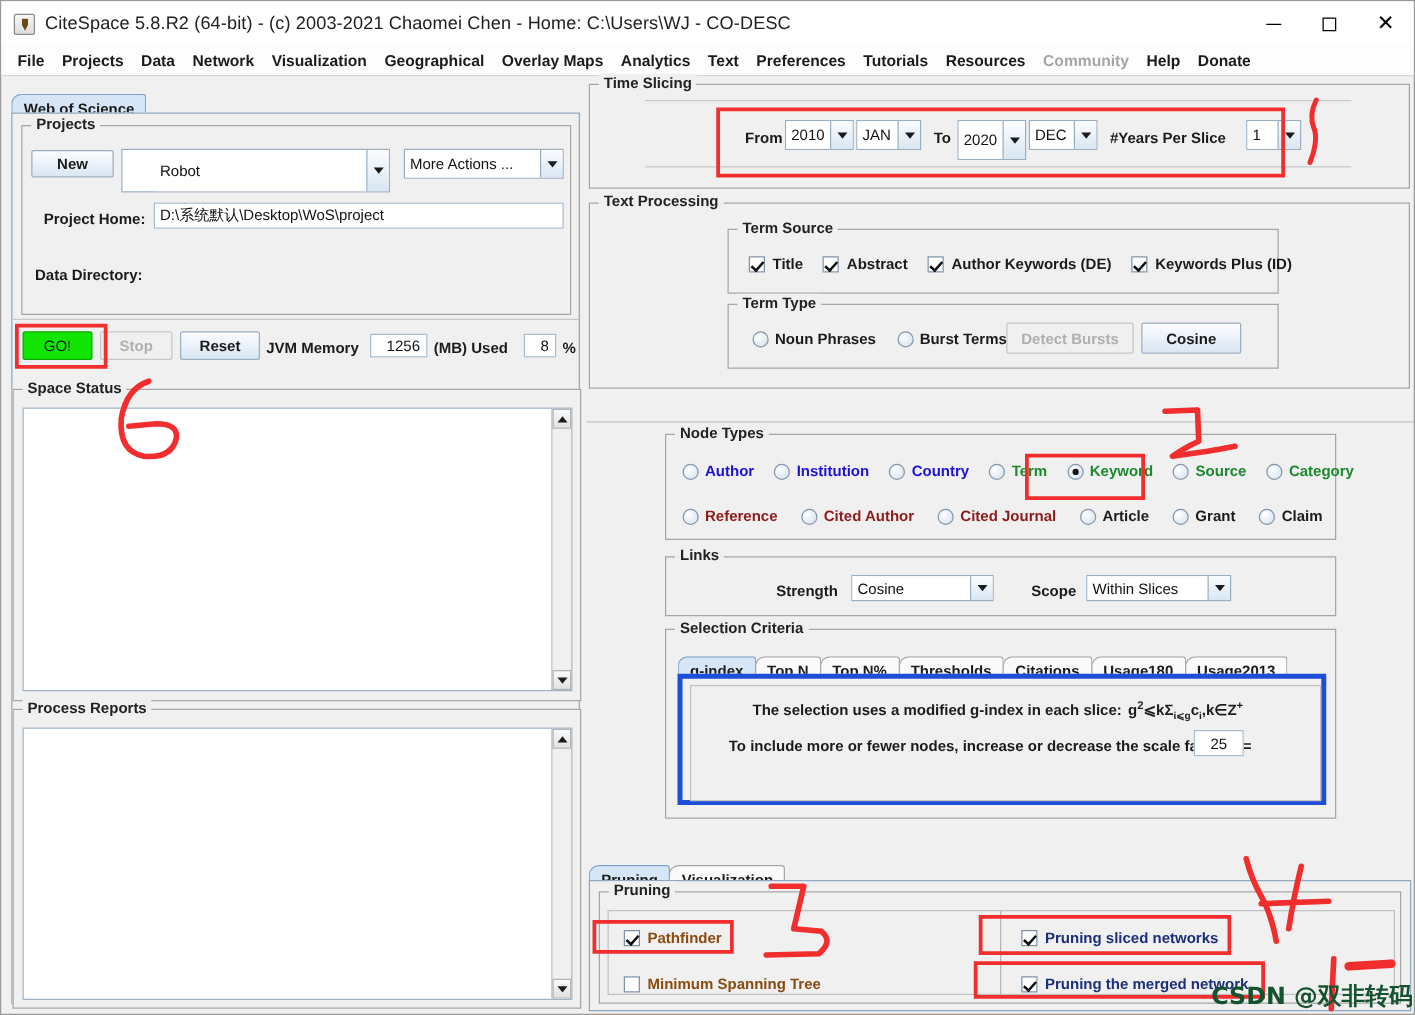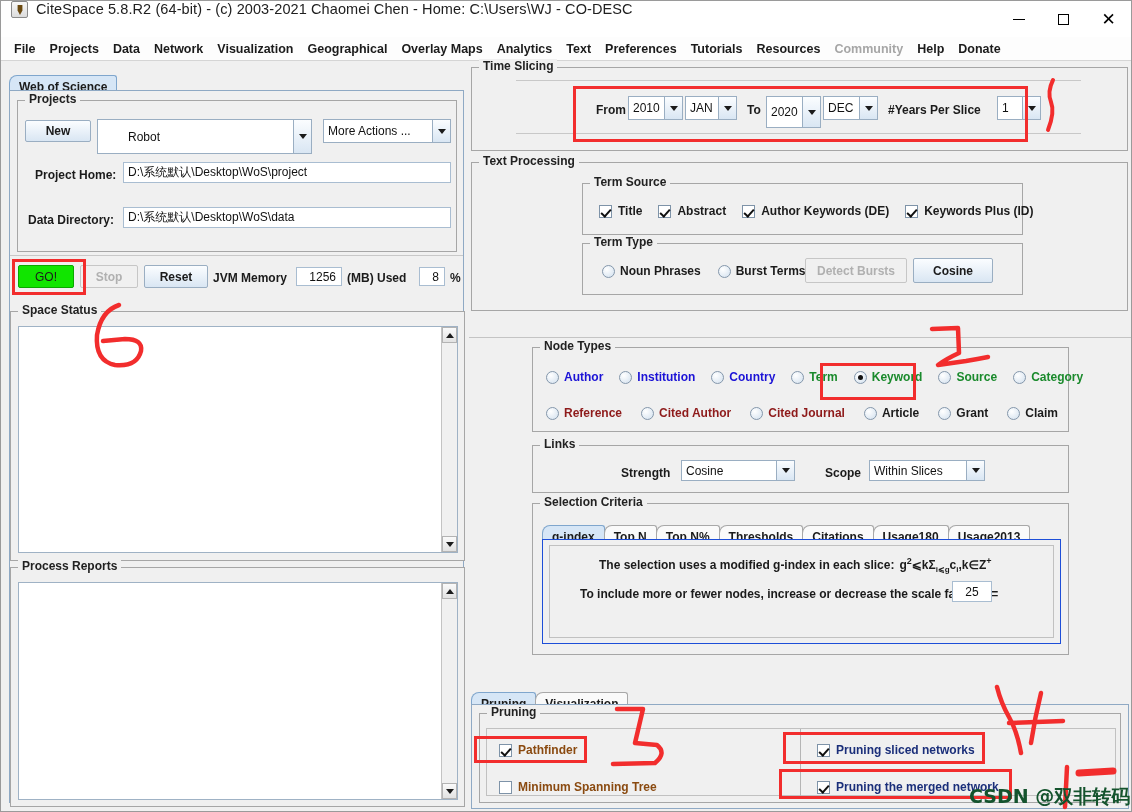--- a/index.html
+++ b/index.html
@@ -15,21 +15,21 @@
     width: 1132px; height: 812px;
     background: #f0f0f0;
     border: 1px solid #9a9a9a;
     overflow: hidden;
   }
 
   
   .titlebar {
     position: absolute; left: 0; top: 0; width: 1130px; height: 36px;
     background: #ffffff;
-    display: flex; 
+    display: flex; align-items: center;
   }
   .title-icon {
     width: 17px; height: 17px; margin-left: 10px; margin-right: 8px;
     background: linear-gradient(#f8f8f8,#dcdcdc);
     border: 1px solid #8a8a8a; border-radius: 2px;
     position: relative;
   }
   .title-icon::after {
     content: "";
     position: absolute; left: 4px; top: 3px; width: 8px; height: 10px;
@@ -235,21 +235,20 @@
 
     <div class="combo" style="position:absolute;left:305px;top:18px;width:128px;height:24px;">
       <div class="val">More Actions ...</div>
       <div class="arrow"></div>
     </div>
 
     <div class="lbl" style="position:absolute;left:17px;top:67px;">Project Home:</div>
     <div class="tfield" style="position:absolute;left:105px;top:61px;width:328px;height:21px;">D:\系统默认\Desktop\WoS\project</div>
 
     <div class="lbl" style="position:absolute;left:10px;top:112px;">Data Directory:</div>
-    <div class="tfield" style="position:absolute;left:105px;top:106px;width:328px;height:21px;">D:\系统默认\Desktop\WoS\data</div>
   </div>
 
   <div style="position:absolute;left:9px;top:254px;width:453px;height:38px;border-top:1px solid #c8c8c8;"></div>
   <div class="btn" style="position:absolute;left:17px;top:264px;width:56px;height:23px;background:#11e500;border:1px solid #0aa700;color:#1b1b1b;font-weight:normal;">GO!</div>
   <div class="btn disabled" style="position:absolute;left:79px;top:264px;width:58px;height:23px;">Stop</div>
   <div class="btn" style="position:absolute;left:143px;top:264px;width:64px;height:23px;">Reset</div>
   <div class="lbl" style="position:absolute;left:212px;top:270px;">JVM Memory</div>
   <div class="tfield num" style="position:absolute;left:295px;top:266px;width:46px;height:19px;">1256</div>
   <div class="lbl" style="position:absolute;left:346px;top:270px;">(MB) Used</div>
   <div class="tfield num" style="position:absolute;left:418px;top:266px;width:26px;height:19px;">8</div>
@@ -435,21 +434,21 @@
     <div class="tabstrip" id="criteria-tabs" style="position:absolute;left:9px;top:13px;">
         <div class="tab sel">g-index</div>
         <div class="tab">Top N</div>
         <div class="tab">Top N%</div>
         <div class="tab">Thresholds</div>
         <div class="tab">Citations</div>
         <div class="tab">Usage180</div>
         <div class="tab">Usage2013</div>
       </div>
 
-    <div style="position:absolute;left:9px;top:35px;width:519px;height:105px;background:#f0f0f0;border:1px solid #1d4ed8;">
+    <div style="position:absolute;left:9px;top:35px;width:519px;height:105px;background:#f0f0f0;border:4px solid #1d4ed8;">
       <div style="position:absolute;left:6px;top:5px;width:505px;height:93px;border:1px solid #c1c1c1;"></div>
 
       <div style="position:absolute;left:56px;top:16px;display:flex;align-items:baseline;">
         <span class="lbl">The selection uses a modified g-index in each slice:</span>
         <span style="margin-left:5px;font-size:12px;font-weight:bold;color:#1b1b1b;">
           <span>g</span><sup style="font-size:9px;">2</sup><span>⩽</span><span>kΣ</span><sub style="font-size:8px;">i⩽g</sub><span>c</span><sub style="font-size:8px;">i</sub><span>,k∈Z</span><sup style="font-size:9px;">+</sup>
         </span>
       </div>
 
       <div class="lbl" style="position:absolute;left:37px;top:47px;">To include more or fewer nodes, increase or decrease the scale factor k =</div>

